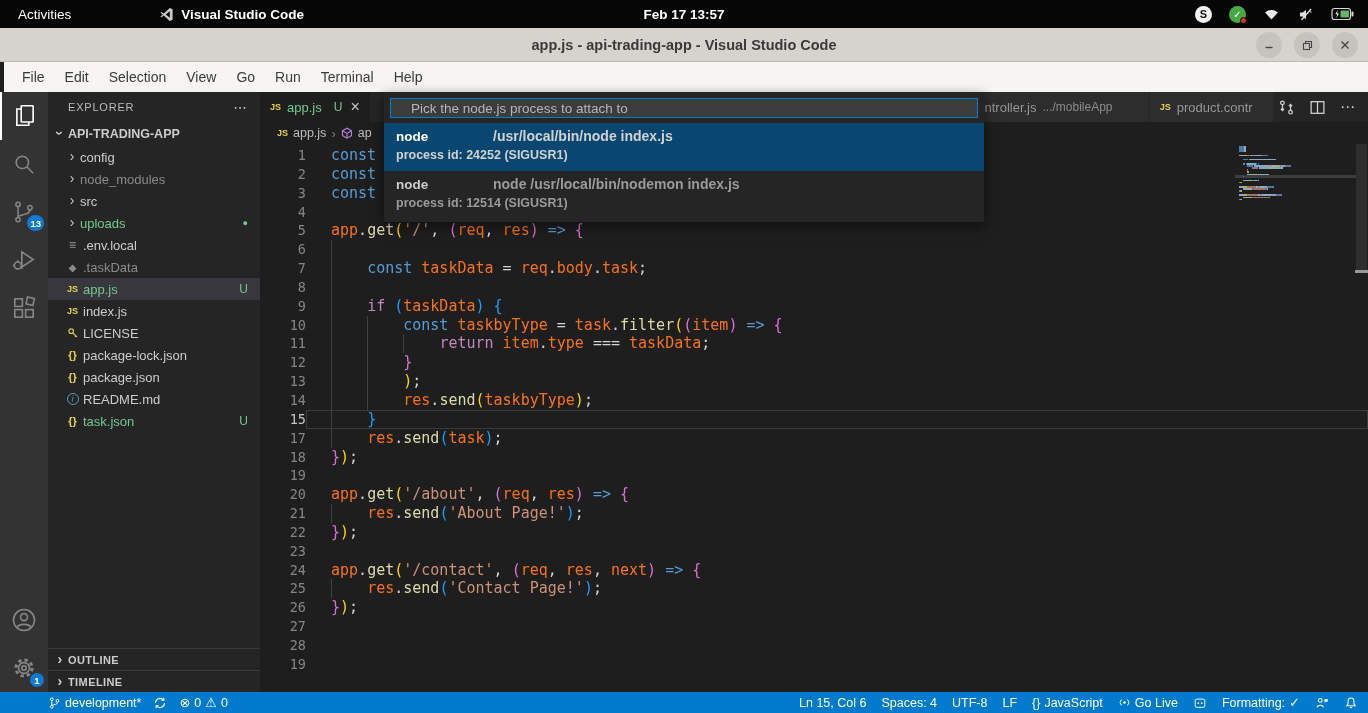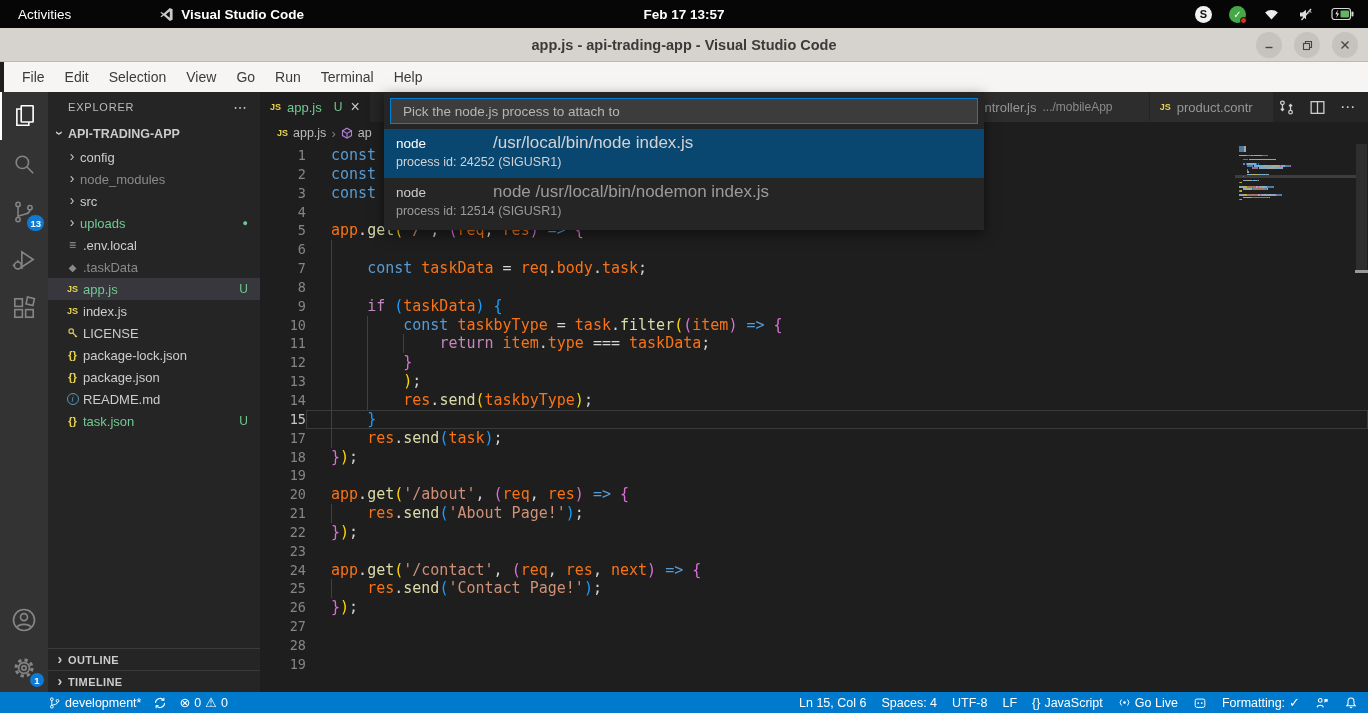--- a/index.html
+++ b/index.html
@@ -117,29 +117,29 @@
   .mm-tok { height:1.5px; margin-top:0.3px; opacity:0.75; }
   .mm-band { position:absolute; left:-4px; right:-1px; height:3px; background:rgba(255,255,255,0.14); }
   .scrollbar { position:absolute; top:0; right:0; width:13px; bottom:0; }
   .sb-slider { position:absolute; top:0; left:1px; right:1px; height:126px; background:rgba(121,121,121,0.18); }
   .sb-mark { position:absolute; top:126px; left:0; right:0; height:3px; background:rgba(255,255,255,0.55); }
 
   
   .quickpick { position:absolute; left:384px; top:92px; width:600px; background:#252526; z-index:60;
                box-shadow:0 4px 12px rgba(0,0,0,0.5); padding-bottom:3px; }
   .qp-inputwrap { padding:6px 6px 5px 6px; }
-  .qp-input { width:100%; height:26px; background:#3c3c3c; border:1px solid #007fd4; color:#c3c3c3;
-              font-size:13.5px; padding:0 12px; outline:none; font-family:inherit; }
+  .qp-input { width:100%; height:20px; background:#3c3c3c; border:1px solid #007fd4; color:#c3c3c3;
+              font-size:13.5px; padding:0 20px; outline:none; font-family:inherit; }
   .qp-input::placeholder { color:#b6b6b6; opacity:1; }
-  .qp-item { padding:4px 12px 6px 12px; }
+  .qp-item { padding:4px 12px 6px 12px;font-weight:bold; }
   .qp-item.selected { background:#094771; }
   .qp-row1 { display:flex; align-items:baseline; line-height:19px; }
   .qp-label { width:97px; flex:none; font-size:13.5px; color:#cccccc; }
   .qp-item.selected .qp-label { color:#ffffff; }
-  .qp-desc { font-size:17px; color:#9b9b9b; }
+  .qp-desc { font-size:14px; color:#9b9b9b; }
   .qp-item.selected .qp-desc { color:#d2d2d2; }
   .qp-detail { font-size:12.5px; color:#9b9b9b; line-height:19px; }
   .qp-item.selected .qp-detail { color:#d2d2d2; }
 
   
   .statusbar { position:absolute; left:0; top:692px; width:1368px; height:21px; background:#007acc;
                color:#ffffff; display:flex; align-items:center; font-size:12.5px; }
   .st-left { display:flex; align-items:center; gap:12px; margin-left:48px; }
   .st-right { margin-left:auto; display:flex; align-items:center; gap:15px; padding-right:10px; }
   .st-item { display:flex; align-items:center; gap:4px; white-space:nowrap; }

